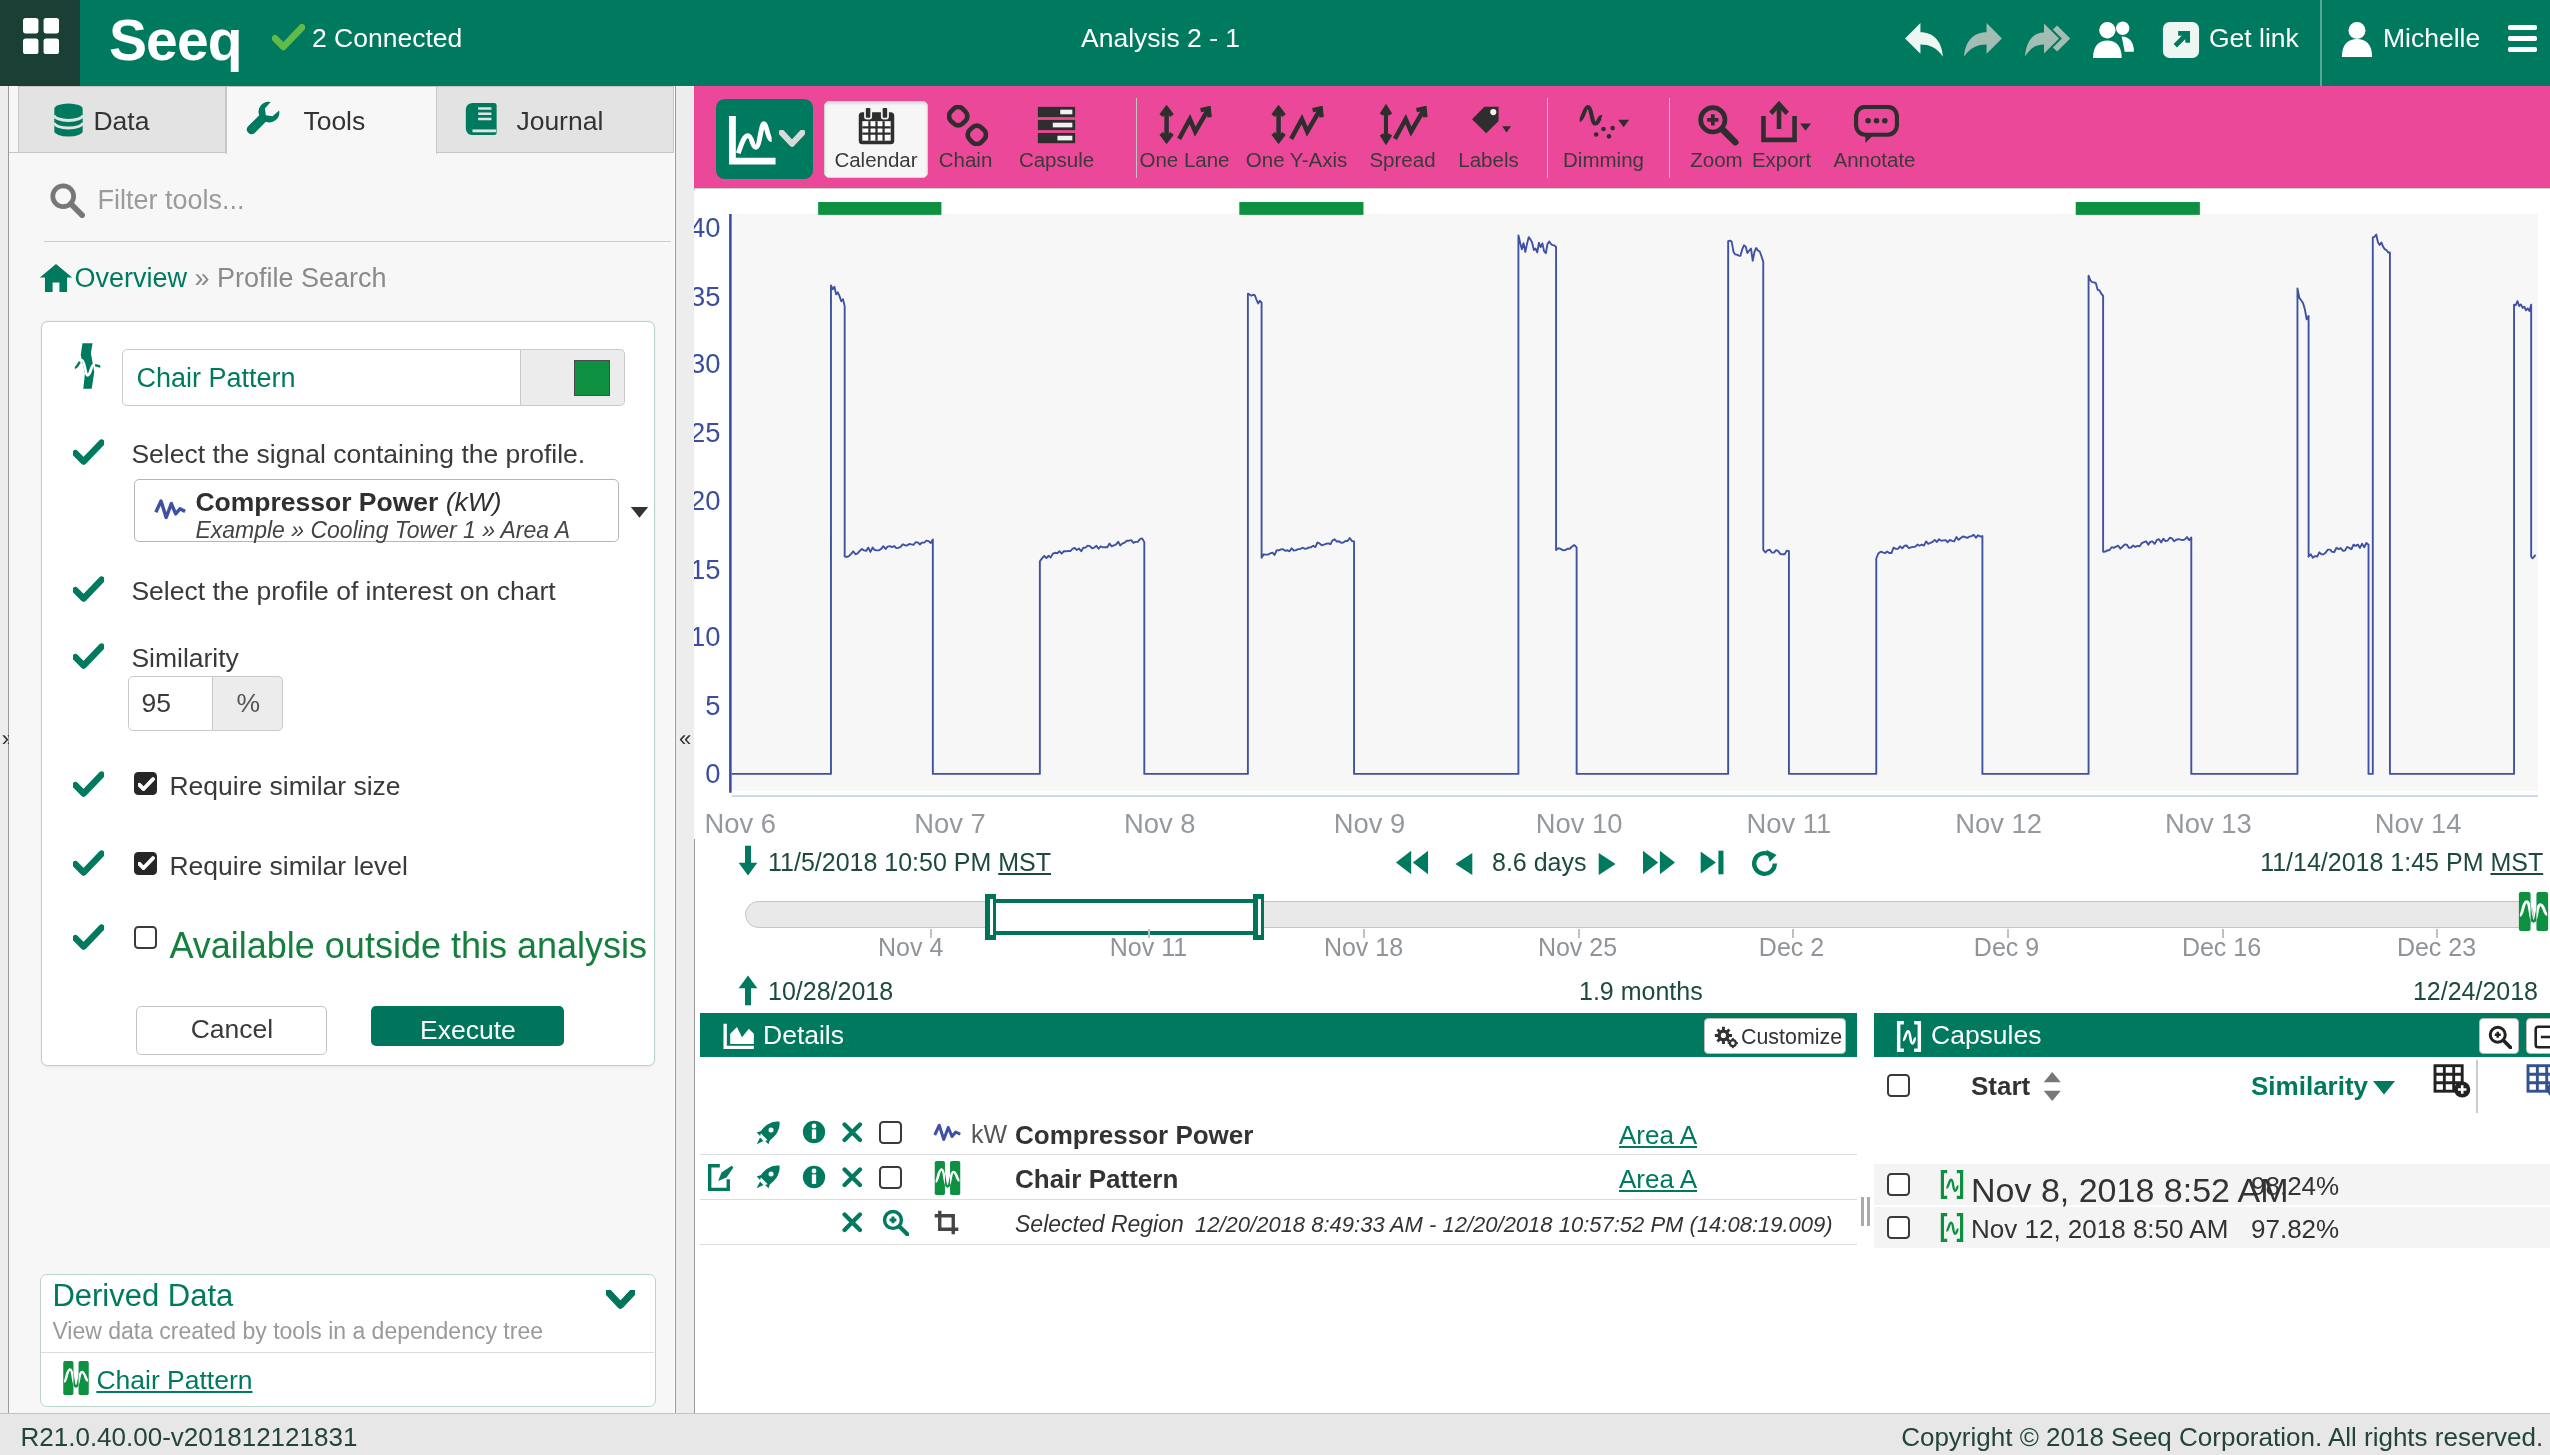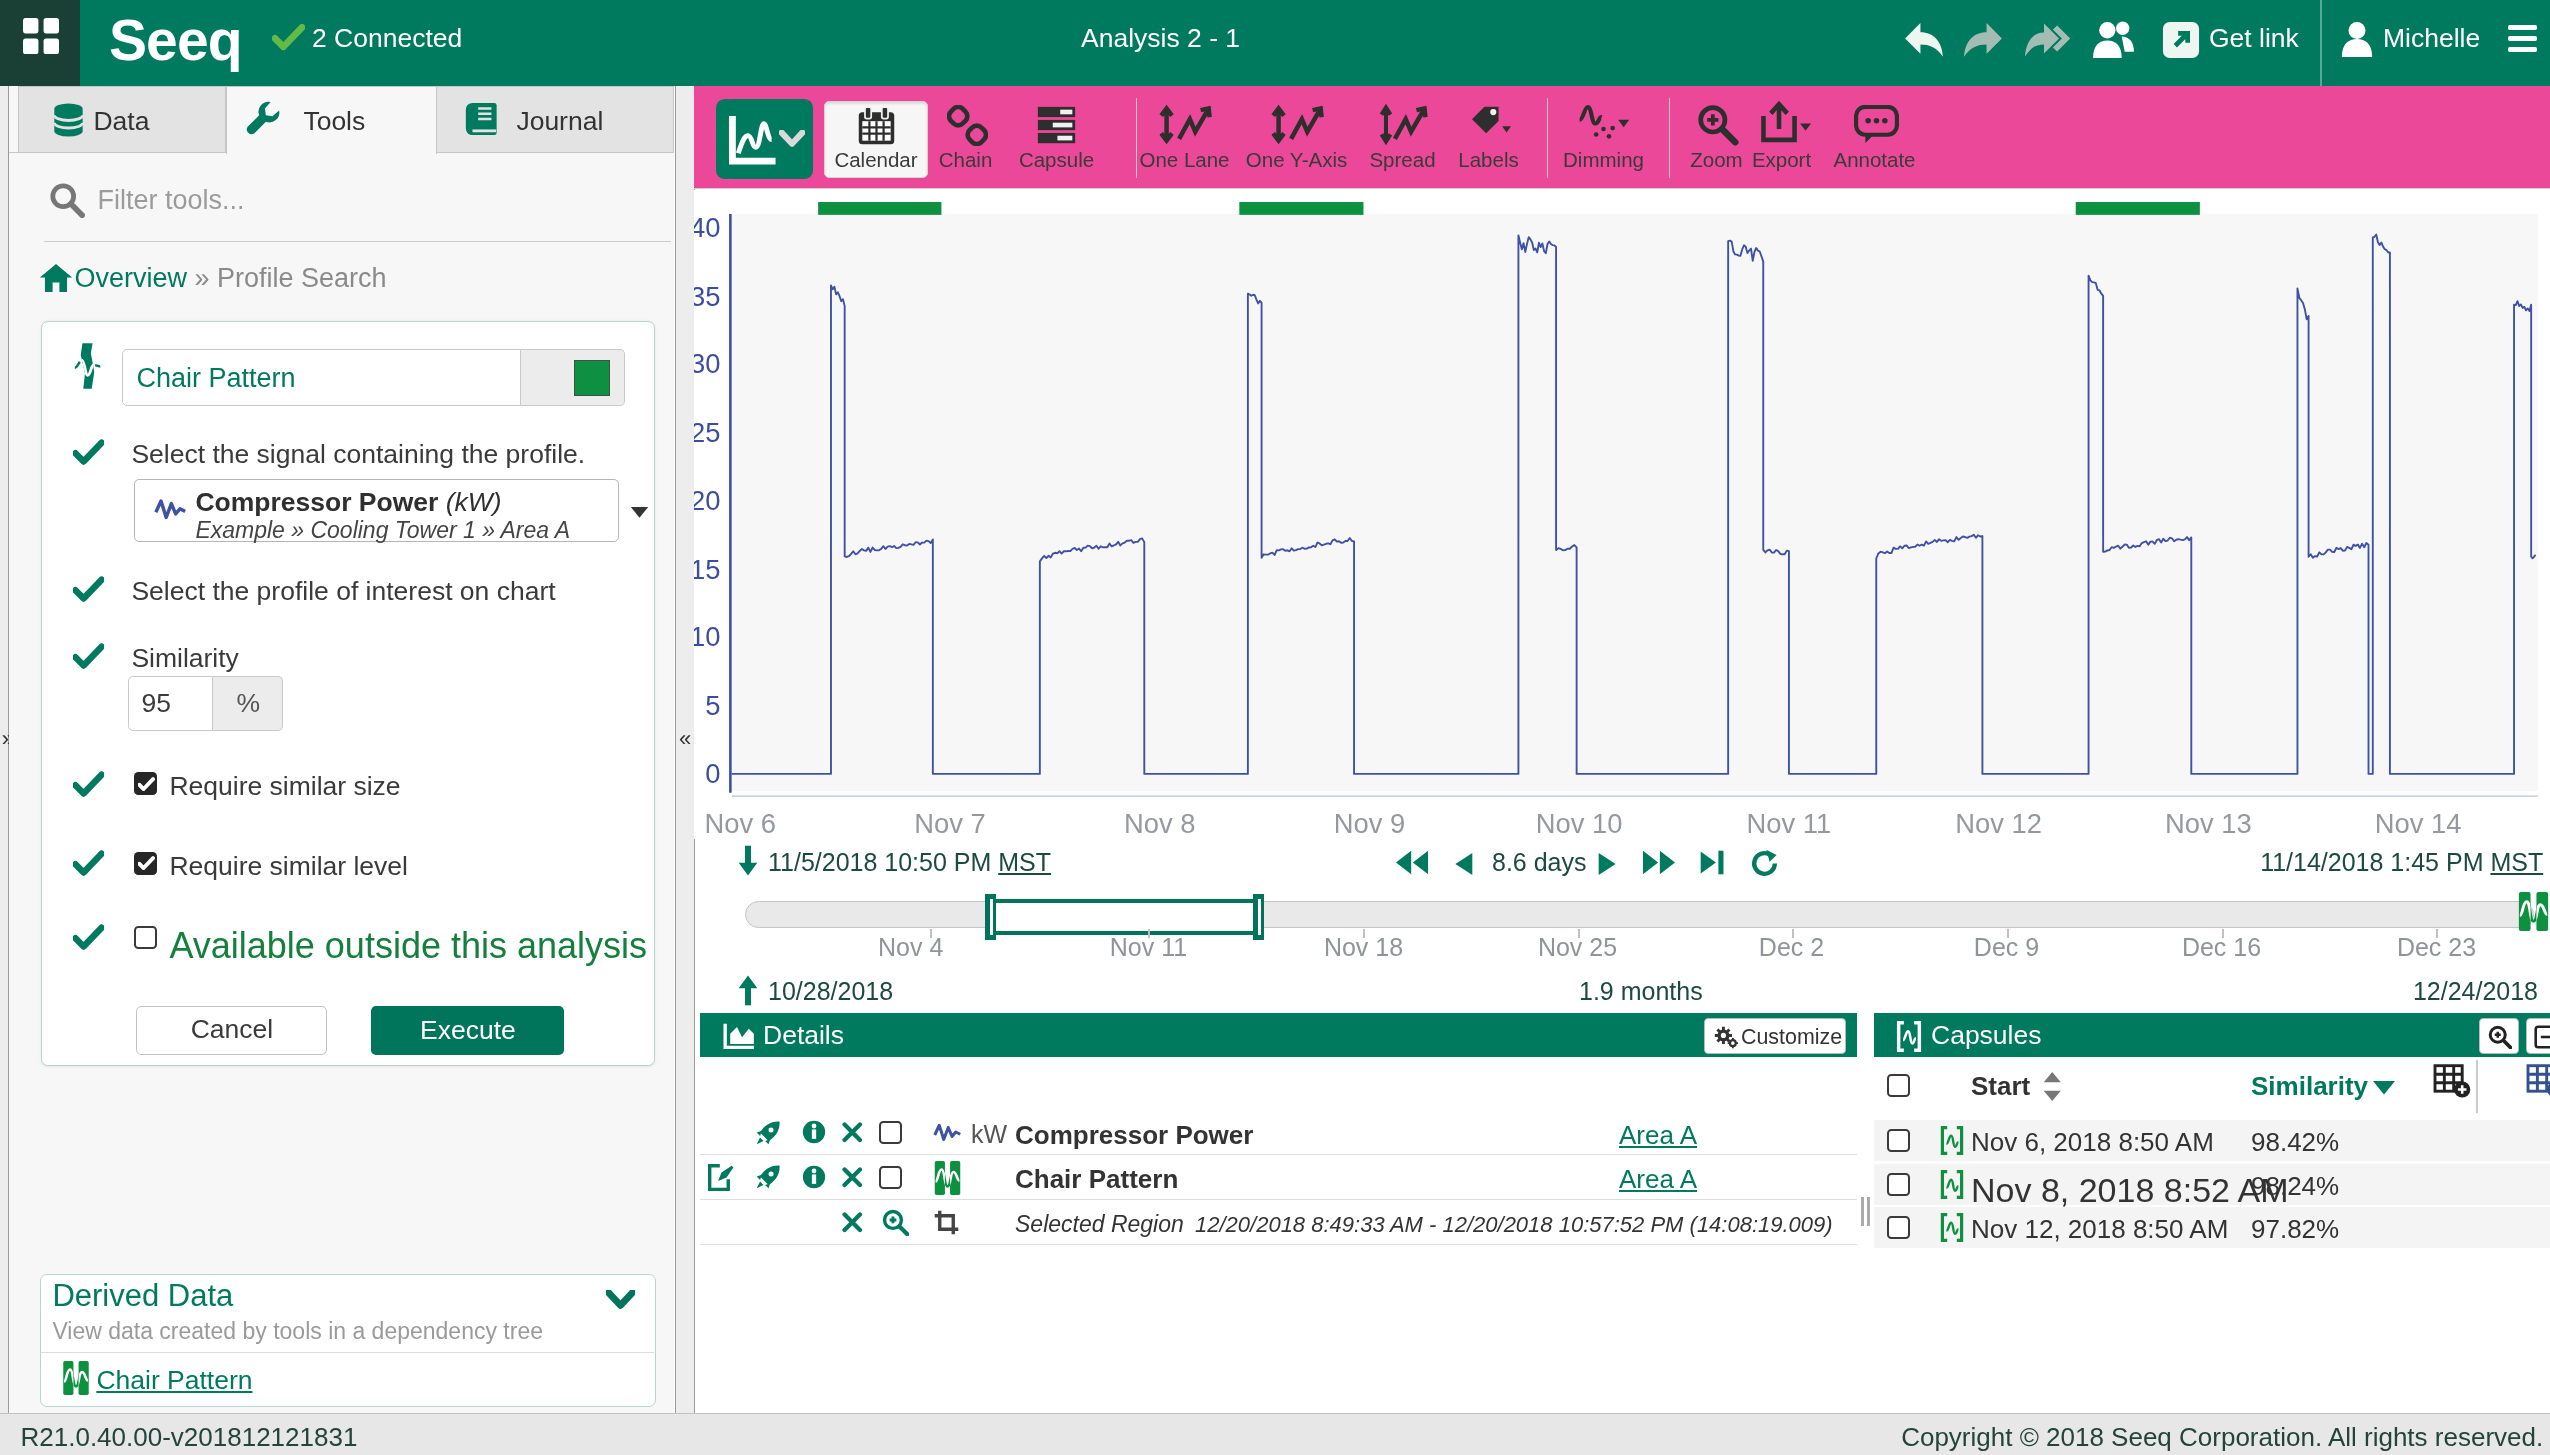--- a/index.html
+++ b/index.html
@@ -156,21 +156,21 @@
     <svg class="abs" style="left:96px;top:534px;" width="16.3" height="14.6" viewBox="0 0 38 32">
         <path d="M3 17 L13 27 L35 4" stroke="#fff" stroke-width="9" fill="none" stroke-linecap="round" stroke-linejoin="round"></path>
       </svg>
     <div class="abs" style="left:127px;top:529px;font-size:26.5px;color:#3a3a3a;">Require similar level</div>
     <svg class="abs" style="left:31px;top:602px;" width="31" height="27" viewBox="0 0 38 32">
         <path d="M3 17 L13 27 L35 4" stroke="#007a5f" stroke-width="8" fill="none" stroke-linecap="round" stroke-linejoin="round"></path>
       </svg>
     <div class="abs" style="left:92px;top:604px;width:23px;height:23px;background:#fff;border:2.6px solid #3a3a3a;border-radius:4.3px;"></div>
     <div class="abs" style="left:127px;top:603px;font-size:36px;color:#15803d;">Available outside this analysis</div>
     <div class="abs" style="left:94px;top:684px;width:191px;height:49px;background:#fff;border:1.7px solid #c3c3c3;border-radius:5.1px;text-align:center;font-size:26.5px;color:#3a3a3a;line-height:45px;">Cancel</div>
-    <div class="abs" style="left:329px;top:684px;width:193px;height:49px;background:#00755c;border-radius:5.1px;text-align:center;font-size:26.5px;color:#fff;line-height:49px;">Execute</div>
+    <div class="abs" style="left:329px;top:684px;width:193px;height:40px;background:#00755c;border-radius:5.1px;text-align:center;font-size:26.5px;color:#fff;line-height:49px;">Execute</div>
   </div>
 
   <div class="abs" style="left:31px;top:1188px;width:616px;height:133px;background:#fff;border:1.7px solid #b7d6c9;border-radius:6.8px;">
     <div class="abs" style="left:11px;top:3.4px;font-size:31px;color:#007a5f;">Derived Data</div>
     <svg class="abs" style="left:565px;top:15.4px;" width="29" height="20.5" viewBox="0 0 34 24">
         <path d="M3 3 L17 18 L31 3" stroke="#00755c" stroke-width="8" fill="none" stroke-linecap="round" stroke-linejoin="round"></path>
       </svg>
     <div class="abs" style="left:11px;top:43px;font-size:23px;color:#9a9a9a;">View data created by tools in a dependency tree</div>
     <div class="abs" style="left:0;top:77px;width:613px;height:0.9px;background:#ddd;"></div>
     <svg class="abs" style="left:21.4px;top:86px;" width="26" height="34" viewBox="0 0 30 40">
@@ -523,30 +523,20 @@
         <path d="M34 25 L34 35 M29 30 L39 30" stroke="#fff" stroke-width="3"></path>
     </svg>
     <div class="abs" style="left:602px;top:3.4px;width:1.7px;height:53px;background:#ccc;"></div>
     <svg class="abs" style="left:652px;top:6.8px;" width="38" height="34" viewBox="0 0 44 40">
       <rect x="2" y="2" width="32" height="30" fill="none" stroke="#33508f" stroke-width="3.4"></rect>
       <path d="M2 12 L34 12 M2 22 L34 22 M13 2 L13 32 M24 2 L24 32" stroke="#33508f" stroke-width="3.4"></path>
       <circle cx="34" cy="30" r="9.5" fill="#33508f"></circle>
         <path d="M34 25 L34 35 M29 30 L39 30" stroke="#fff" stroke-width="3"></path>
     </svg>
   </div>
-  <div class="abs" style="left:0;top:107px;width:676px;height:41px;background:#f4f4f4;">
-    <div class="abs" style="left:13px;top:8.6px;width:23px;height:23px;border:2.6px solid #3a3a3a;border-radius:4.3px;background:#fff;"></div>
-    <svg class="abs" style="left:66px;top:6px;" width="24" height="29" viewBox="0 0 30 36">
-      <path d="M9 2 L3 2 L3 34 L9 34" stroke="#0d9140" stroke-width="4" fill="none"></path>
-      <path d="M21 2 L27 2 L27 34 L21 34" stroke="#0d9140" stroke-width="4" fill="none"></path>
-      <path d="M8 22 C11 22 11 12 14 12 C17 12 16 26 19 26 C21 26 21 20 23 20" stroke="#0d9140" stroke-width="3" fill="none"></path>
-    </svg>
-    <div class="abs" style="left:97px;top:6.8px;font-size:26px;color:#333;">Nov 6, 2018 8:50 AM</div>
-    <div class="abs" style="left:377px;top:6.8px;font-size:26px;color:#333;">98.42%</div>
-  </div>
   <div class="abs" style="left:0;top:151px;width:676px;height:41px;background:#f4f4f4;">
     <div class="abs" style="left:13px;top:8.6px;width:23px;height:23px;border:2.6px solid #3a3a3a;border-radius:4.3px;background:#fff;"></div>
     <svg class="abs" style="left:66px;top:6px;" width="24" height="29" viewBox="0 0 30 36">
       <path d="M9 2 L3 2 L3 34 L9 34" stroke="#0d9140" stroke-width="4" fill="none"></path>
       <path d="M21 2 L27 2 L27 34 L21 34" stroke="#0d9140" stroke-width="4" fill="none"></path>
       <path d="M8 22 C11 22 11 12 14 12 C17 12 16 26 19 26 C21 26 21 20 23 20" stroke="#0d9140" stroke-width="3" fill="none"></path>
     </svg>
     <div class="abs" style="left:97px;top:6.8px;font-size:34px;color:#333;">Nov 8, 2018 8:52 AM</div>
     <div class="abs" style="left:377px;top:6.8px;font-size:26px;color:#333;">98.24%</div>
   </div>

